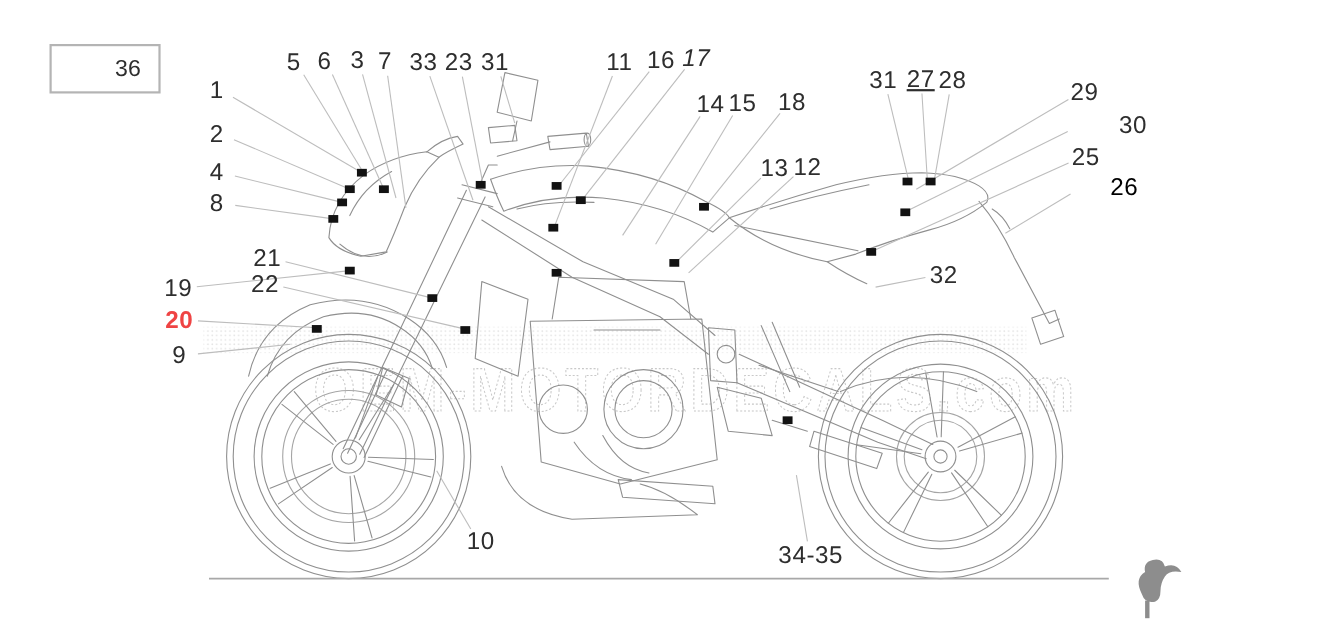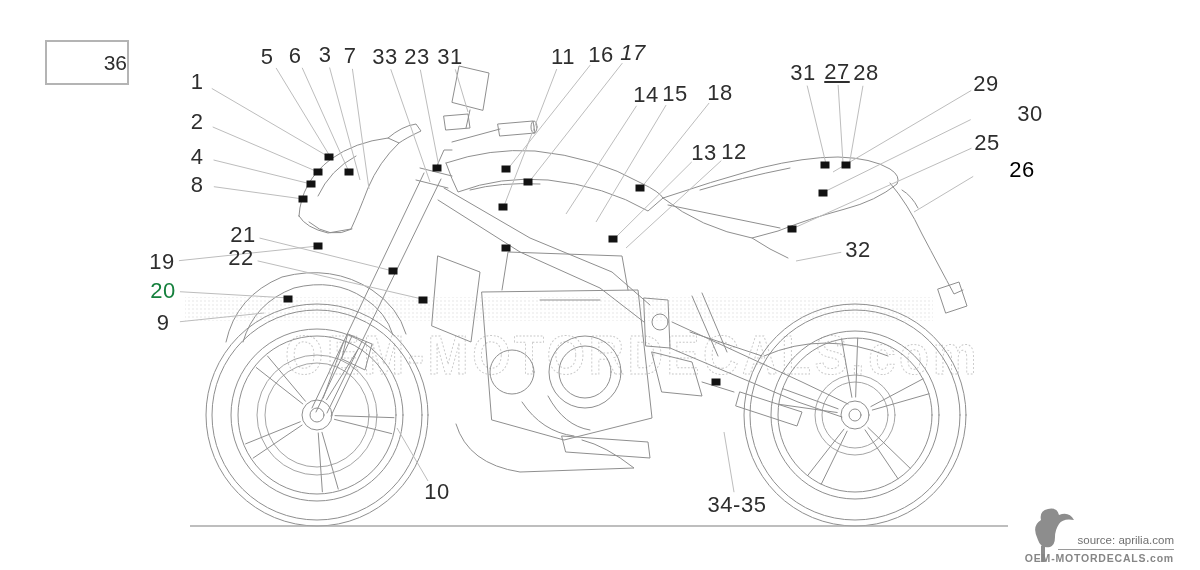--- a/index.html
+++ b/index.html
@@ -8,23 +8,23 @@
     position:relative; width:1200px; height:570px; background:#ffffff;
     font-family:"Liberation Sans", sans-serif; overflow:hidden;
   }
   #art { position:absolute; left:0; top:0; }
   #labels { position:absolute; left:0; top:0; width:100%; height:100%; pointer-events:none; }
   .callout {
     position:absolute; transform:translate(-50%,-50%);
     font-size:22px; color:#2e2e2e; letter-spacing:0.5px; white-space:nowrap;
   }
   .legend-box {
-    position:absolute; left:45px; top:40px; width:84px; height:45px;
+    position:absolute; left:45px; top:40px; width:101px; height:45px;
     border:2px solid #b4b4b4; display:flex; align-items:center; justify-content:flex-end;
-    font-size:21px; color:#2e2e2e;
+    padding-right:16px; font-size:21px; color:#2e2e2e;
   }
   .footer {
     position:absolute; right:26px; bottom:6px; display:flex; align-items:flex-end; gap:6px;
   }
   .footer-text { display:flex; flex-direction:column; align-items:flex-end; }
   .footer-source { font-size:11.5px; color:#6f6f6f; padding-bottom:3px; }
   .footer-line { width:116px; height:1px; background:#9a9a9a; }
   .footer-brand { font-size:10.5px; font-weight:bold; color:#868686; letter-spacing:0.8px; padding-top:2px; }
 </style>
 </head>
@@ -249,32 +249,25 @@
       <div class="callout" style="left: 803px; top: 73px; color: rgb(46, 46, 46);">31</div>
       <div class="callout" style="left: 837px; top: 72px; color: rgb(46, 46, 46); text-decoration: underline;">27</div>
       <div class="callout" style="left: 866px; top: 73px; color: rgb(46, 46, 46);">28</div>
       <div class="callout" style="left: 986px; top: 84px; color: rgb(46, 46, 46);">29</div>
       <div class="callout" style="left: 1030px; top: 114px; color: rgb(46, 46, 46);">30</div>
       <div class="callout" style="left: 987px; top: 143px; color: rgb(46, 46, 46);">25</div>
       <div class="callout" style="left: 988px; top: 170px; color: #000000; margin-left: 34px;">26</div>
       <div class="callout" style="left: 243px; top: 235px; color: rgb(46, 46, 46);">21</div>
       <div class="callout" style="left: 241px; top: 258px; color: rgb(46, 46, 46);">22</div>
       <div class="callout" style="left: 162px; top: 262px; color: rgb(46, 46, 46);">19</div>
-      <div class="callout" style="left: 163px; top: 291px; color: #15803d;">20</div>
+      <div class="callout" style="left: 163px; top: 291px; color: #ef4444; font-weight: bold;">20</div>
       <div class="callout" style="left: 163px; top: 323px; color: rgb(46, 46, 46);">9</div>
       <div class="callout" style="left: 858px; top: 250px; color: rgb(46, 46, 46);">32</div>
       <div class="callout" style="left: 437px; top: 492px; color: rgb(46, 46, 46);">10</div>
       <div class="callout" style="left: 737px; top: 505px; color: rgb(46, 46, 46);">34-35</div>
     </div>
 
   <div class="legend-box">
     <span>36</span>
   </div>
 
-  <div class="footer">
-    <div class="footer-text">
-      <div class="footer-source">source: aprilia.com</div>
-      <div class="footer-line"></div>
-      <div class="footer-brand">OEM-MOTORDECALS.com</div>
-    </div>
-  </div>
 
 </div>
 
 </body></html>

